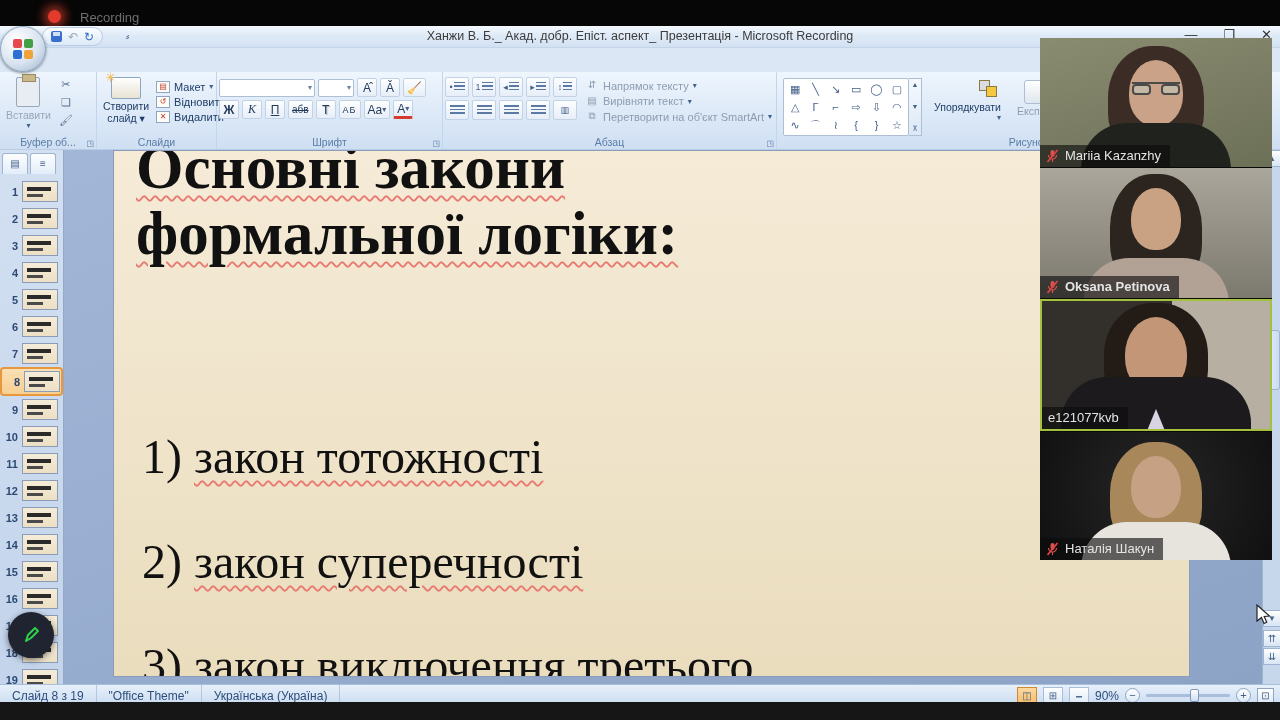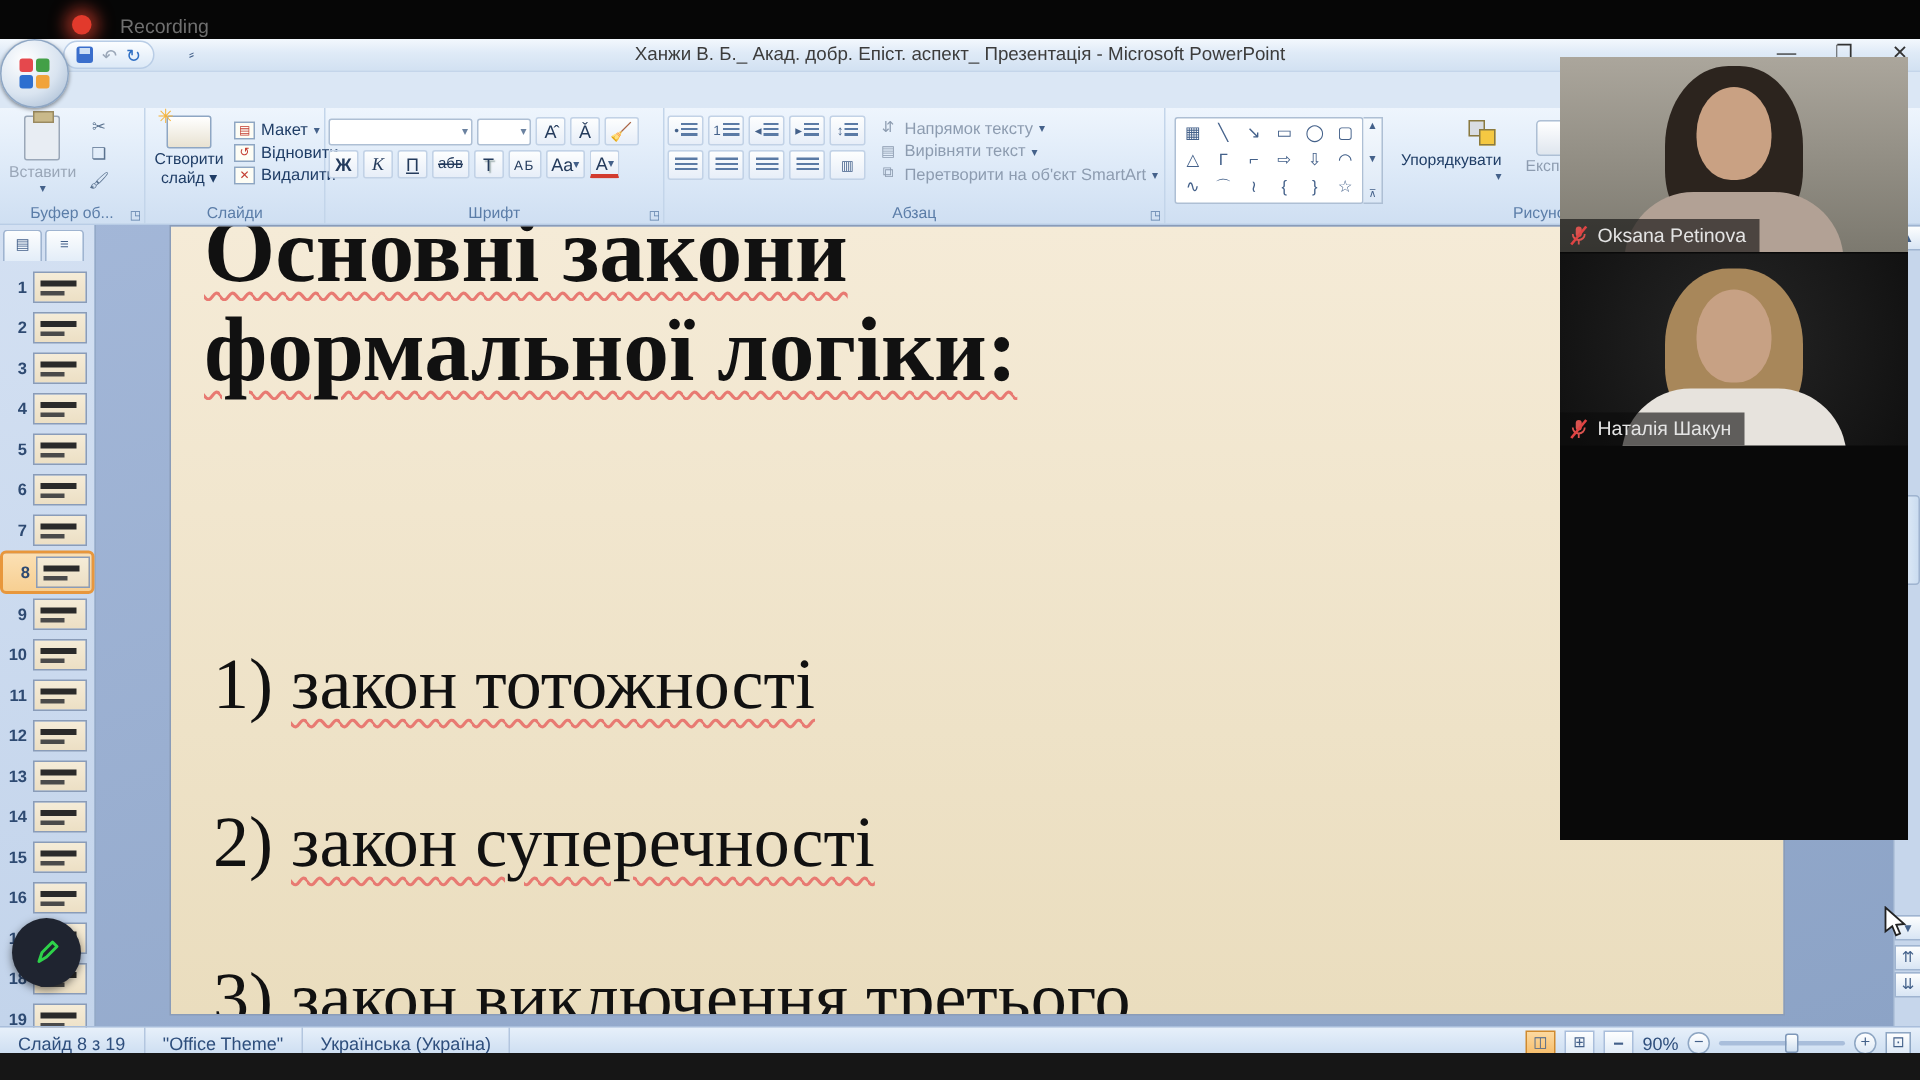--- a/index.html
+++ b/index.html
@@ -151,21 +151,21 @@
     border:1px solid #7e97b8; border-radius:2px; }
   .fitbtn { width:17px; height:16px; border:1px solid #8ea6c3; background:linear-gradient(#fff,#dce8f6);
     font-size:10px; text-align:center; line-height:14px; color:#44618a; }
 
   .bottom-strip { position:absolute; left:0; top:702px; width:1280px; height:18px; background:#161616; }
 
   
   .video-panel { position:absolute; left:1040px; top:38px; width:232px; height:522px; background:#090909; z-index:50; }
   .tile { position:relative; width:232px; overflow:hidden; background:#222; }
   .t1 { height:129px; margin-bottom:1px; background:linear-gradient(165deg,#8a8c71,#6c7057); }
-  .t2 { height:130px; margin-bottom:1px; background:linear-gradient(#aba69c,#7c796f); }
+  .t2 { height:130px; margin-bottom:1px; background:linear-gradient(#aba69c,#7c796f);font-weight:bold; }
   .t3 { height:132px; margin-bottom:1px; border:2px solid #a3c13c; background:linear-gradient(100deg,#332f2a 52%,#b7b0a2 52%); }
   .t4 { height:128px; background:radial-gradient(circle at 50% 45%, #262626, #101010); }
   .person { position:absolute; left:0; top:0; width:100%; height:100%; }
   .hair { position:absolute; left:50%; transform:translateX(-50%); border-radius:46% 46% 40% 40%; }
   .face { position:absolute; left:50%; transform:translateX(-50%); border-radius:50% 50% 46% 46%; }
   .torso { position:absolute; left:50%; transform:translateX(-50%); border-radius:46px 46px 0 0; }
   .t1 .hair { top:8px; width:96px; height:112px; background:#3b2d25; }
   .t1 .face { top:22px; width:54px; height:66px; background:#c9a287; }
   .t1 .glasses { position:absolute; left:50%; top:44px; transform:translateX(-50%); width:48px; height:12px;
     border-top:2px solid #4a4a4a; display:flex; justify-content:space-between; }
@@ -204,21 +204,21 @@
 
   <div class="ppt">
 
     <div class="title-bar">
       <div class="qat">
         <span class="save-glyph"></span>
         <span class="undo-glyph">↶</span>
         <span class="redo-glyph">↻</span>
       </div>
       <span class="qat-more">⸗</span>
-      <div class="title-text">Ханжи В. Б._ Акад. добр. Епіст. аспект_ Презентація - Microsoft PowerPoint</div>
+      <div class="title-text">Ханжи В. Б._ Акад. добр. Епіст. аспект_ Презентація - Microsoft Recording</div>
       <div class="win-controls">
         <span>—</span>
         <span>❐</span>
         <span>✕</span>
       </div>
     </div>
 
     <div class="office-btn" style="top:0;">
       <div class="office-logo">
         <i class="ol-r"></i>
@@ -542,36 +542,68 @@
         </div>
         <div class="zbtn">+</div>
         <div class="fitbtn">⊡</div>
       </div>
     </div>
   </div>
 
   <div class="bottom-strip"></div>
 
   <div class="video-panel">
+    <div class="tile t1">
+      <div class="person">
+        <div class="hair"></div>
+          <div class="face"></div>
+        <div class="glasses">
+            <i></i>
+            <i></i>
+          </div>
+        <div class="torso"></div>
+      </div>
+      <div class="name-tag">
+        <svg class="mic-muted" viewBox="0 0 12 14">
+          <rect x="4" y="1" width="4" height="7" rx="2" fill="#d9534f"></rect>
+          <path d="M2,6 a4,4 0 0 0 8,0" stroke="#d9534f" stroke-width="1.2" fill="none"></path>
+          <line x1="6" y1="10" x2="6" y2="13" stroke="#d9534f" stroke-width="1.2"></line>
+          <line x1="1" y1="13" x2="11" y2="1" stroke="#e04343" stroke-width="1.8"></line>
+        </svg>
+        <span>Mariia Kazanzhy</span>
+      </div>
+    </div>
     <div class="tile t2">
       <div class="person">
         <div class="hair"></div>
           <div class="face"></div>
           <div class="torso"></div>
       </div>
       <div class="name-tag">
         <svg class="mic-muted" viewBox="0 0 12 14">
           <rect x="4" y="1" width="4" height="7" rx="2" fill="#d9534f"></rect>
           <path d="M2,6 a4,4 0 0 0 8,0" stroke="#d9534f" stroke-width="1.2" fill="none"></path>
           <line x1="6" y1="10" x2="6" y2="13" stroke="#d9534f" stroke-width="1.2"></line>
           <line x1="1" y1="13" x2="11" y2="1" stroke="#e04343" stroke-width="1.8"></line>
         </svg>
         <span>Oksana Petinova</span>
       </div>
     </div>
+    <div class="tile t3">
+      <div class="person">
+        <div class="hair"></div>
+          <div class="face"></div>
+          <div class="torso">
+            <div class="shirt"></div>
+          </div>
+      </div>
+      <div class="name-tag">
+        <span>e121077kvb</span>
+      </div>
+    </div>
     <div class="tile t4">
       <div class="person">
         <div class="hair"></div>
           <div class="face"></div>
           <div class="torso"></div>
       </div>
       <div class="name-tag">
         <svg class="mic-muted" viewBox="0 0 12 14">
           <rect x="4" y="1" width="4" height="7" rx="2" fill="#d9534f"></rect>
           <path d="M2,6 a4,4 0 0 0 8,0" stroke="#d9534f" stroke-width="1.2" fill="none"></path>

